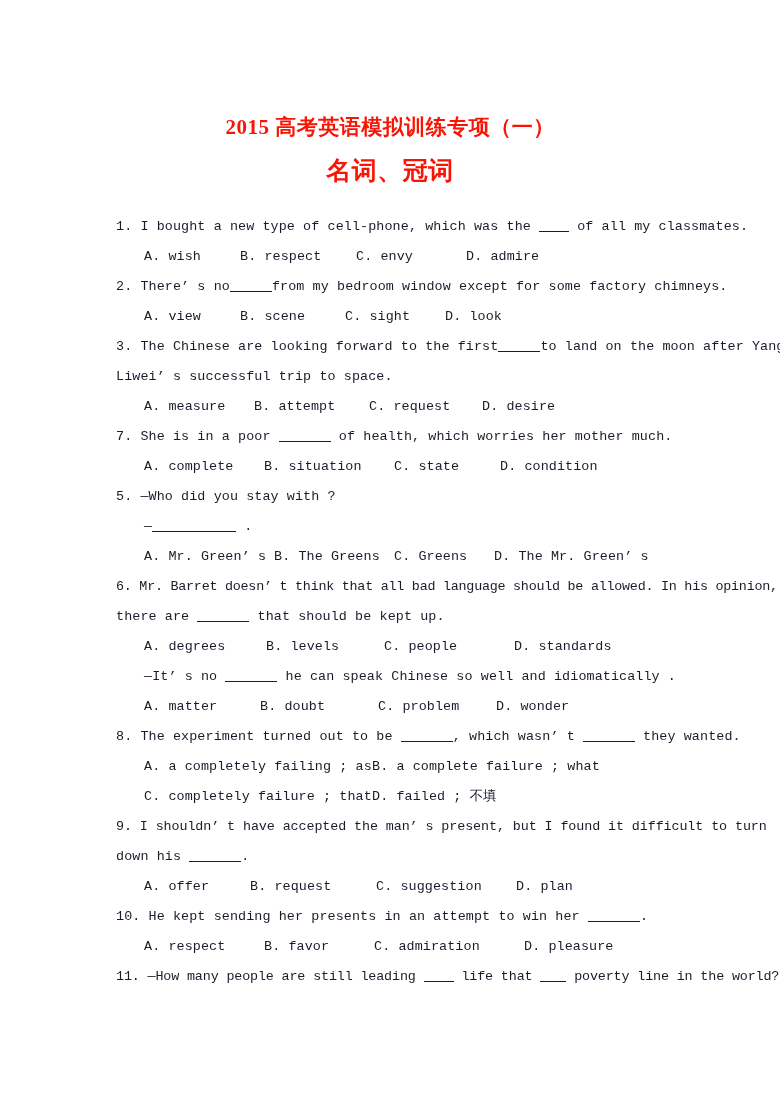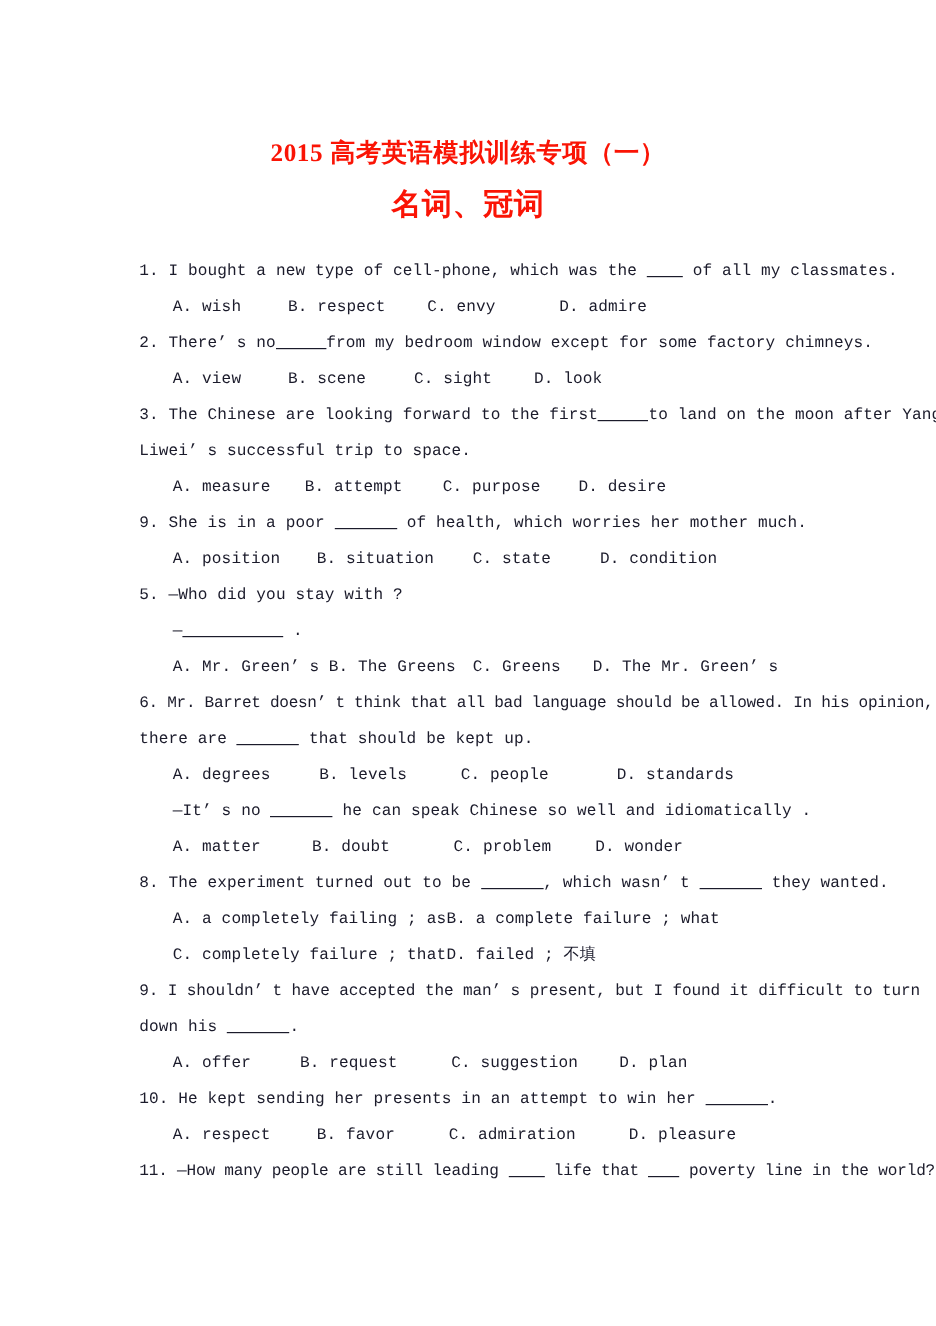--- a/index.html
+++ b/index.html
@@ -95,24 +95,24 @@
   <div class="questions">
 
     <div class="q-line stem"><span>1.  I bought a new type of cell-phone, which was the </span><span class="blank b-s"></span><span> of all my classmates.</span></div>
     <div class="q-line opts"><span class="opt" style="width:96px">A. wish</span><span class="opt" style="width:116px">B. respect</span><span class="opt" style="width:110px">C. envy</span><span class="opt">D. admire</span></div>
 
     <div class="q-line stem"><span>2. There’ s no</span><span class="blank b-m"></span><span>from my bedroom window except for some factory chimneys.</span></div>
     <div class="q-line opts"><span class="opt" style="width:96px">A. view</span><span class="opt" style="width:105px">B. scene</span><span class="opt" style="width:100px">C. sight</span><span class="opt">D. look</span></div>
 
     <div class="q-line stem"><span>3. The Chinese are looking forward to the first</span><span class="blank b-m"></span><span>to land on the moon after Yang</span></div>
     <div class="q-line cont">Liwei’ s successful trip to space.</div>
-    <div class="q-line opts"><span class="opt" style="width:110px">A. measure</span><span class="opt" style="width:115px">B. attempt</span><span class="opt" style="width:113px">C. purpose</span><span class="opt">D. desire</span></div>
+    <div class="q-line opts"><span class="opt" style="width:110px">A. measure</span><span class="opt" style="width:115px">B. attempt</span><span class="opt" style="width:113px">C. request</span><span class="opt">D. desire</span></div>
 
-    <div class="q-line stem"><span>9.  She is in a poor </span><span class="blank b-l"></span><span> of health, which worries her mother much.</span></div>
-    <div class="q-line opts"><span class="opt" style="width:120px">A. position</span><span class="opt" style="width:130px">B. situation</span><span class="opt" style="width:106px">C. state</span><span class="opt">D. condition</span></div>
+    <div class="q-line stem"><span>7.  She is in a poor </span><span class="blank b-l"></span><span> of health, which worries her mother much.</span></div>
+    <div class="q-line opts"><span class="opt" style="width:120px">A. complete</span><span class="opt" style="width:130px">B. situation</span><span class="opt" style="width:106px">C. state</span><span class="opt">D. condition</span></div>
 
     <div class="q-line stem">5.  —Who did you stay with ?</div>
     <div class="q-line cont-in"><span class="dash">—</span><span class="blank b-xl"></span><span> .</span></div>
     <div class="q-line opts"><span class="opt" style="width:130px">A. Mr. Green’ s</span><span class="opt" style="width:120px">B. The Greens</span><span class="opt" style="width:100px">C. Greens</span><span class="opt">D. The Mr. Green’ s</span></div>
 
     <div class="q-line stem" style="letter-spacing:-0.25px">6. Mr. Barret doesn’ t think that all bad language should be allowed. In his opinion,</div>
     <div class="q-line cont"><span>there are </span><span class="blank b-l"></span><span> that should be kept up.</span></div>
     <div class="q-line opts"><span class="opt" style="width:122px">A. degrees</span><span class="opt" style="width:118px">B. levels</span><span class="opt" style="width:130px">C. people</span><span class="opt">D. standards</span></div>
 
     <div class="q-line cont-in"><span>—It’ s no </span><span class="blank b-l"></span><span> he can speak Chinese so well and idiomatically .</span></div>

